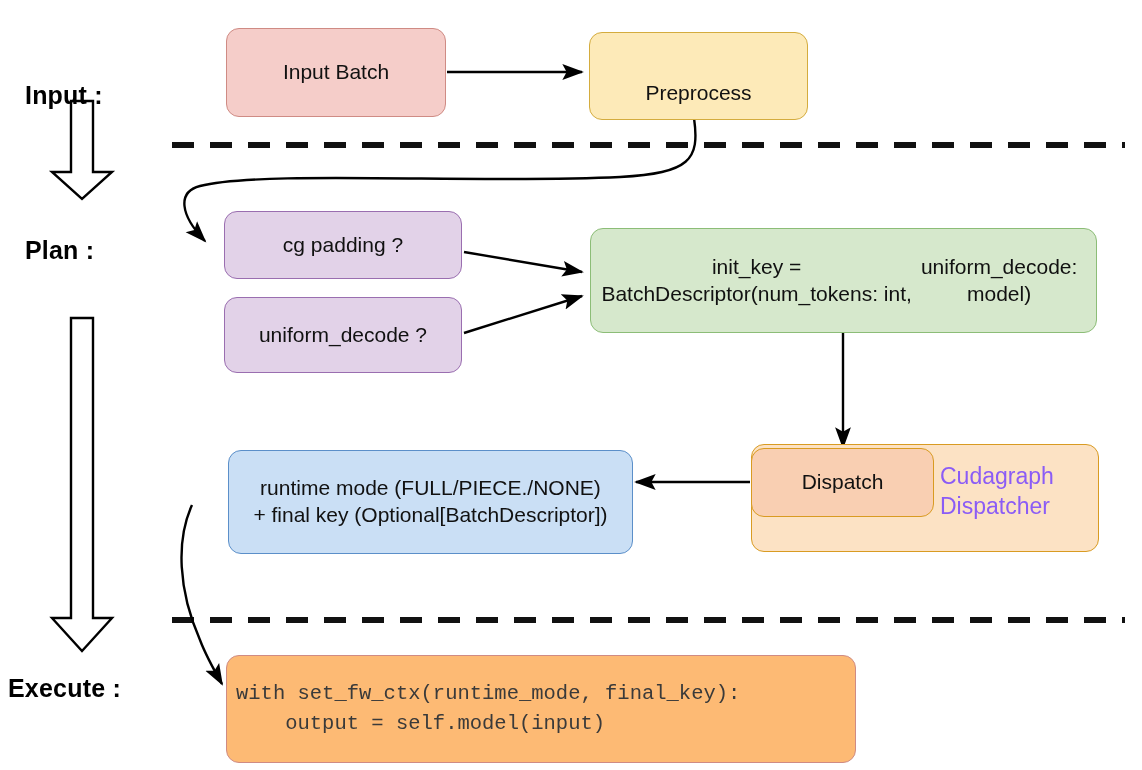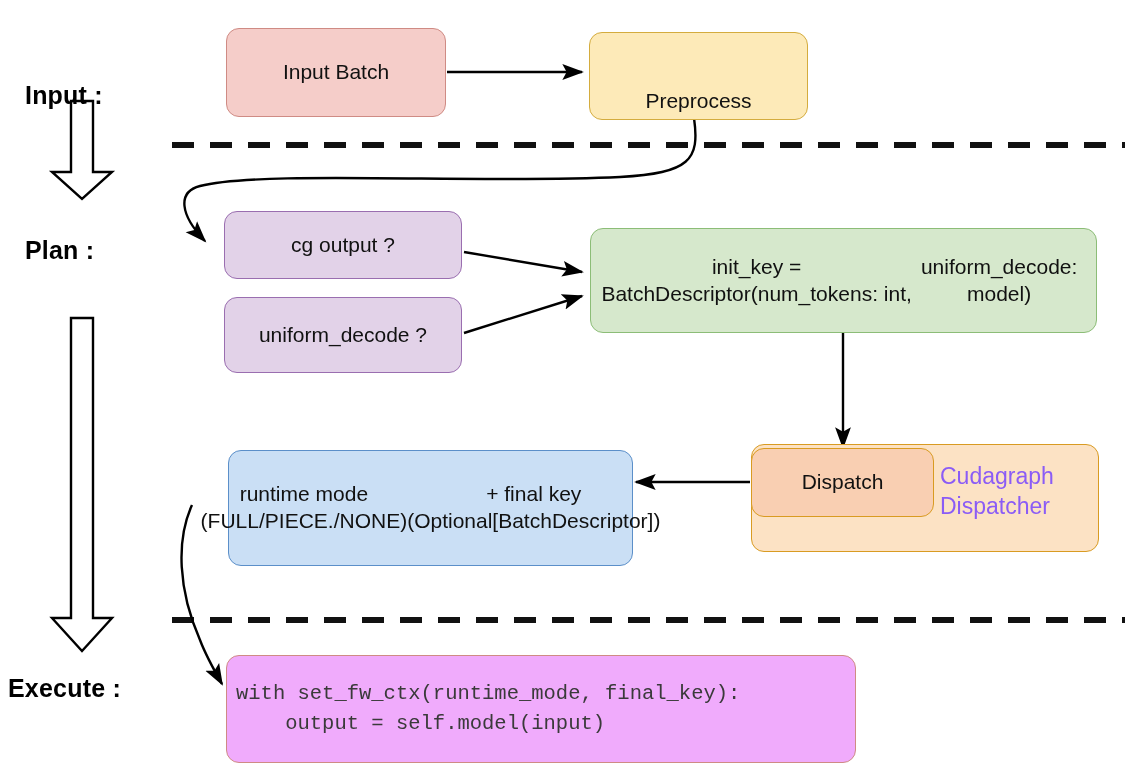--- a/index.html
+++ b/index.html
@@ -38,42 +38,42 @@
     box-sizing: border-box;
     border-radius: 13px;
     border: 1.6px solid #000;
     display: flex;
     align-items: center;
     justify-content: center;
     text-align: center;
     font-size: 21px;
     color: #111111;
     line-height: 1.28;
-    padding: 4px 10px;
+    padding: 12px 10px;
   }
   .node.code {
     font-family: "Liberation Mono", "DejaVu Sans Mono", monospace;
     font-size: 20.5px;
     justify-content: flex-start;
     text-align: left;
     white-space: pre;
     line-height: 1.45;
     color: #3a3a3a;
     padding-left: 9px;
   }
   
   #node-input-batch  { background:#f5cdc9; border-color:#cf8b84; }
   #node-preprocess   { background:#fdeab8; border-color:#d4ac3e; }
   #node-cg-padding,
   #node-uniform-decode { background:#e2d2e8; border-color:#9a6eb0; }
   #node-init-key     { background:#d6e8cc; border-color:#8cbd77; }
   #node-runtime-mode { background:#cadff5; border-color:#5b8fc9; }
   #node-cudagraph-dispatcher { background:#fce2c4; border-color:#d99b22; align-items:flex-start; }
   #node-dispatch     { background:#f9cfb2; border-color:#d99b22; }
-  #node-exec-code    { background:#f0abfc; border-color:#cf8b84; }
+  #node-exec-code    { background:#fdba74; border-color:#cf8b84; }
 
   #cudagraph-label {
     position: absolute;
     left: 940px;
     top: 462px;
     width: 150px;
     font-size: 23px;
     line-height: 1.3;
     color: #8b5cf6;
   }
@@ -121,33 +121,33 @@
 
   <div class="node" id="node-input-batch" style="left:226px; top:28px; width:220px; height:89px;">
     <span>Input Batch</span>
   </div>
 
   <div class="node" id="node-preprocess" style="left:589px; top:32px; width:219px; height:88px;align-items:flex-end;">
     <span>Preprocess</span>
   </div>
 
   <div class="node" id="node-cg-padding" style="left:224px; top:211px; width:238px; height:68px;">
-    <span>cg output ?</span>
+    <span>cg padding ?</span>
   </div>
 
   <div class="node" id="node-uniform-decode" style="left:224px; top:297px; width:238px; height:76px;">
     <span>uniform_decode ?</span>
   </div>
 
   <div class="node" id="node-init-key" style="left:590px; top:228px; width:507px; height:105px; flex-direction:row; justify-content:center;">
     <span>init_key = BatchDescriptor(num_tokens: int,</span>
     <span>uniform_decode: model)</span>
   </div>
 
-  <div class="node" id="node-runtime-mode" style="left:228px; top:450px; width:405px; height:116px; flex-direction:row; justify-content:center;">
+  <div class="node" id="node-runtime-mode" style="left:228px; top:450px; width:405px; height:104px; flex-direction:column; justify-content:center;">
     <span>runtime mode (FULL/PIECE./NONE)</span>
     <span>+ final key (Optional[BatchDescriptor])</span>
   </div>
 
   <div class="node" id="node-cudagraph-dispatcher" style="left:751px; top:444px; width:348px; height:108px;">
   </div>
 
   <div id="cudagraph-label">
     <div>Cudagraph</div>
     <div>Dispatcher</div>

